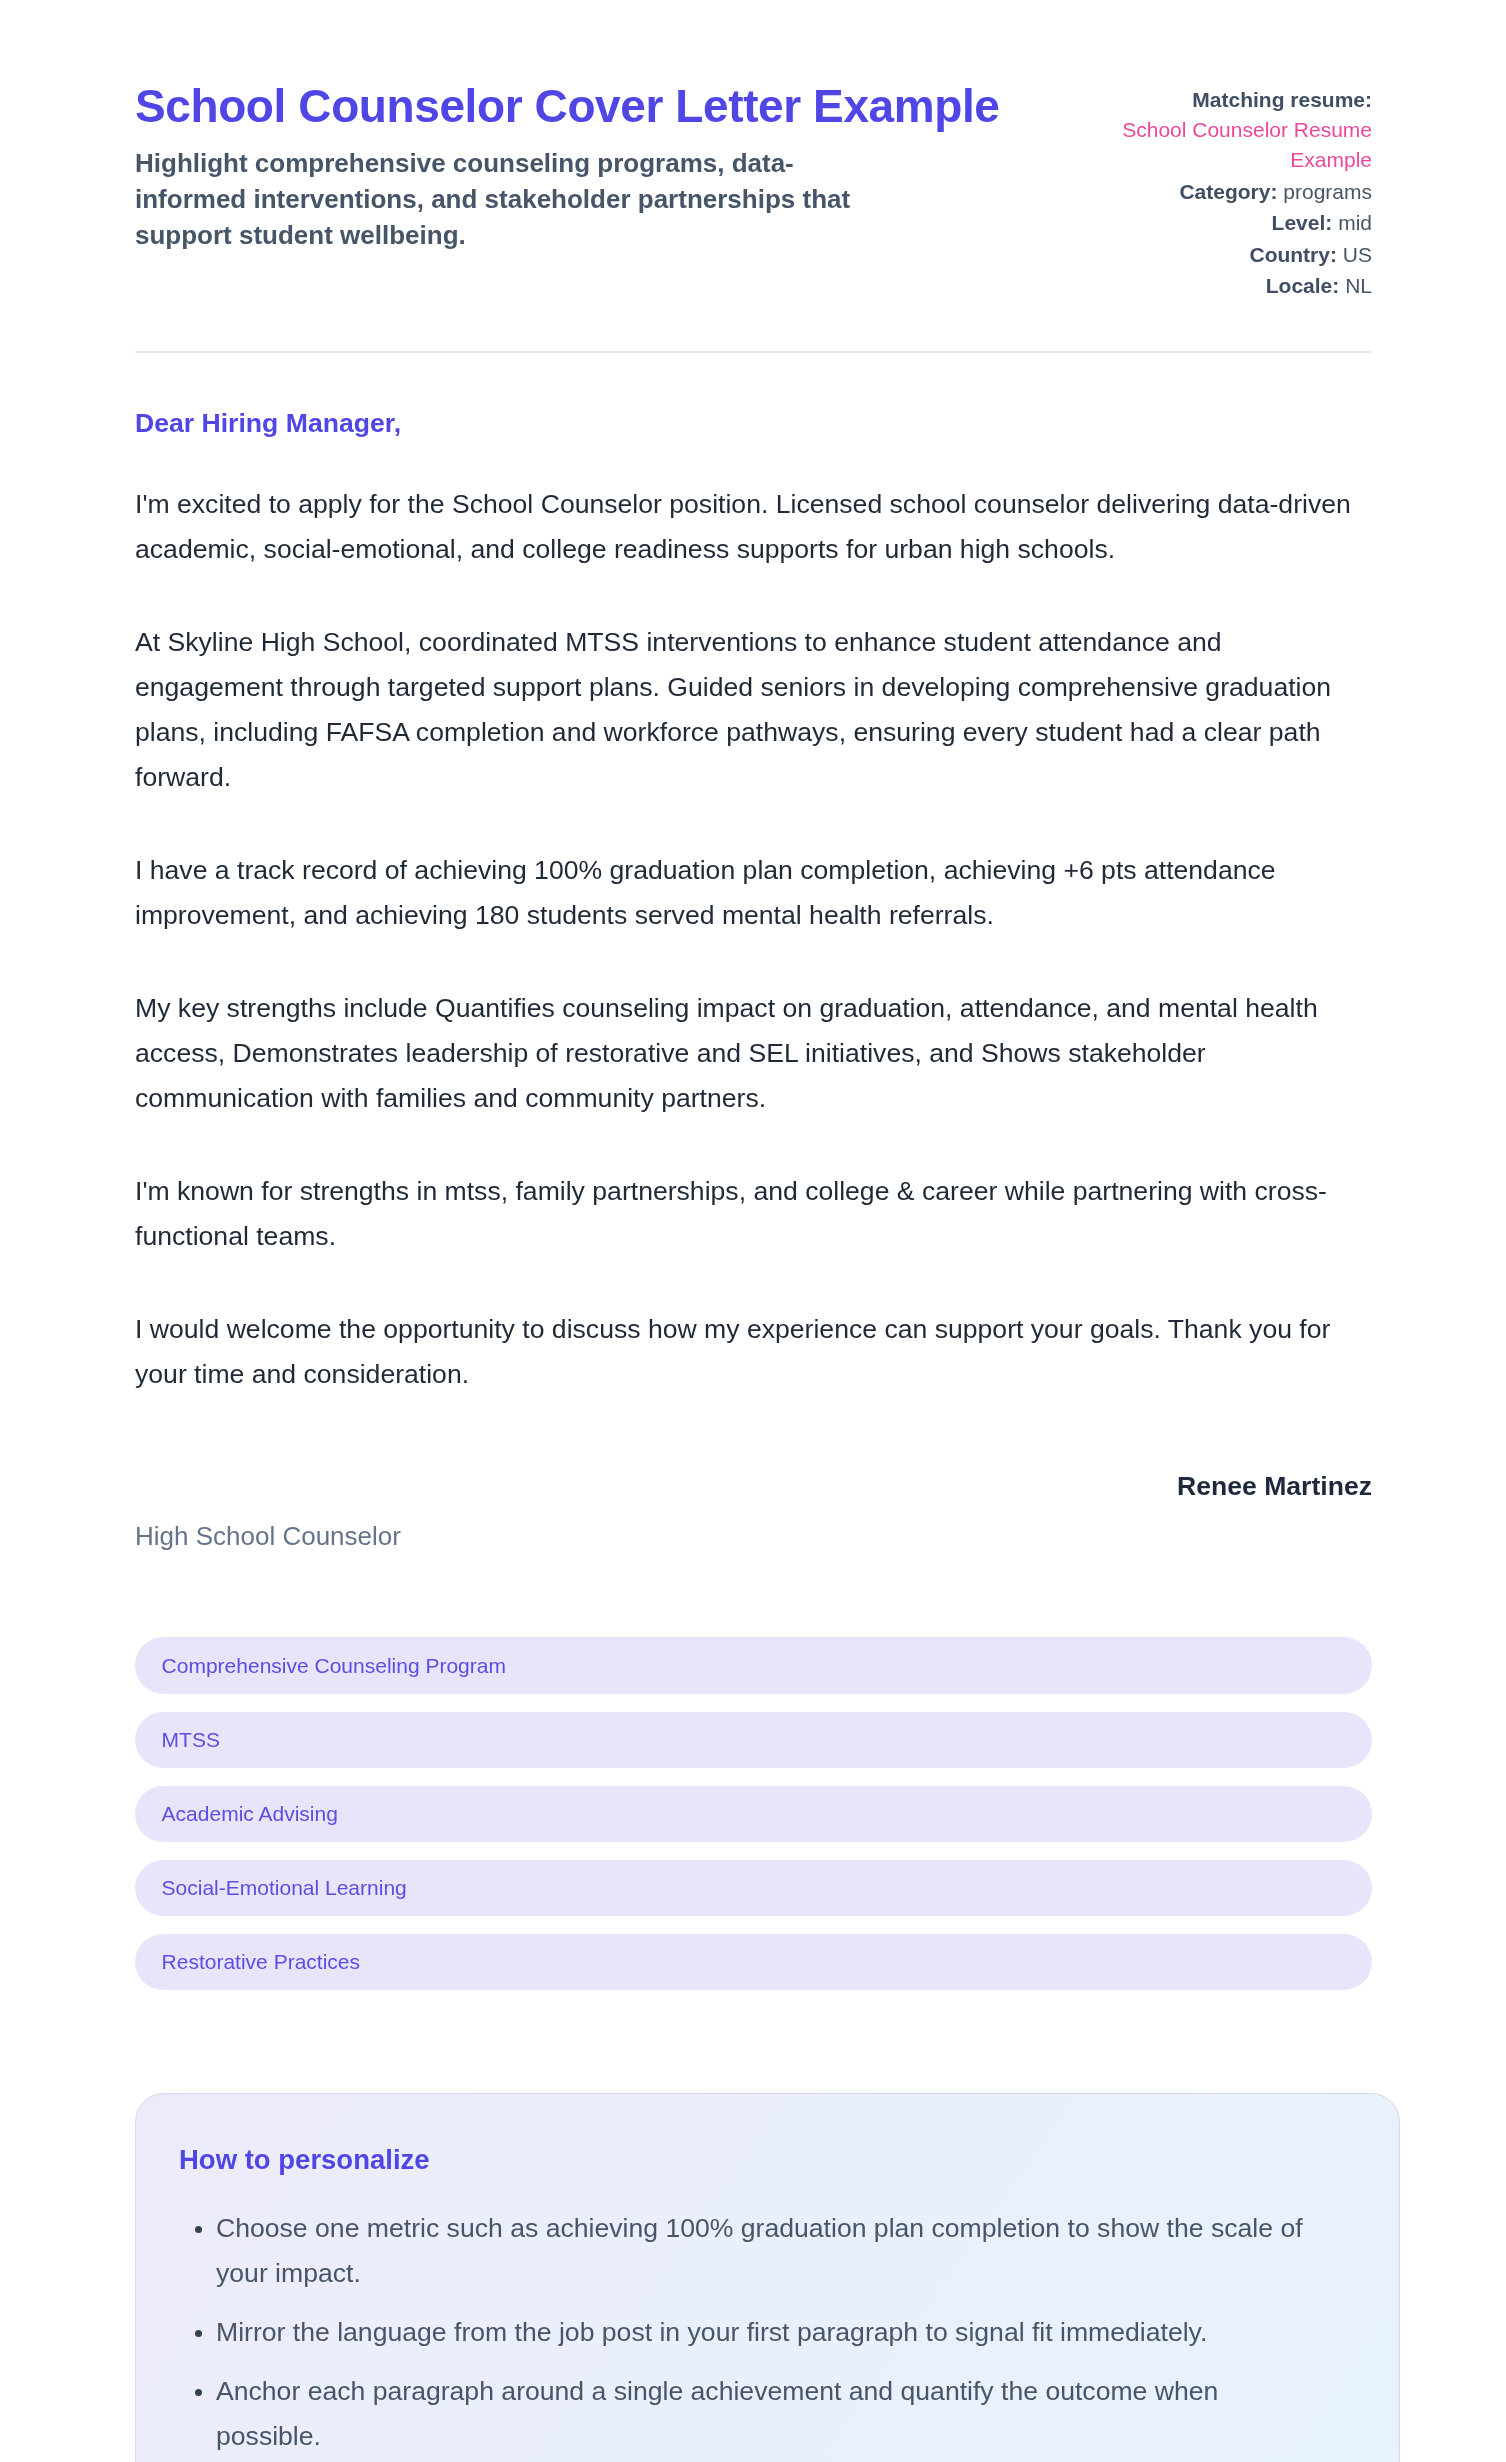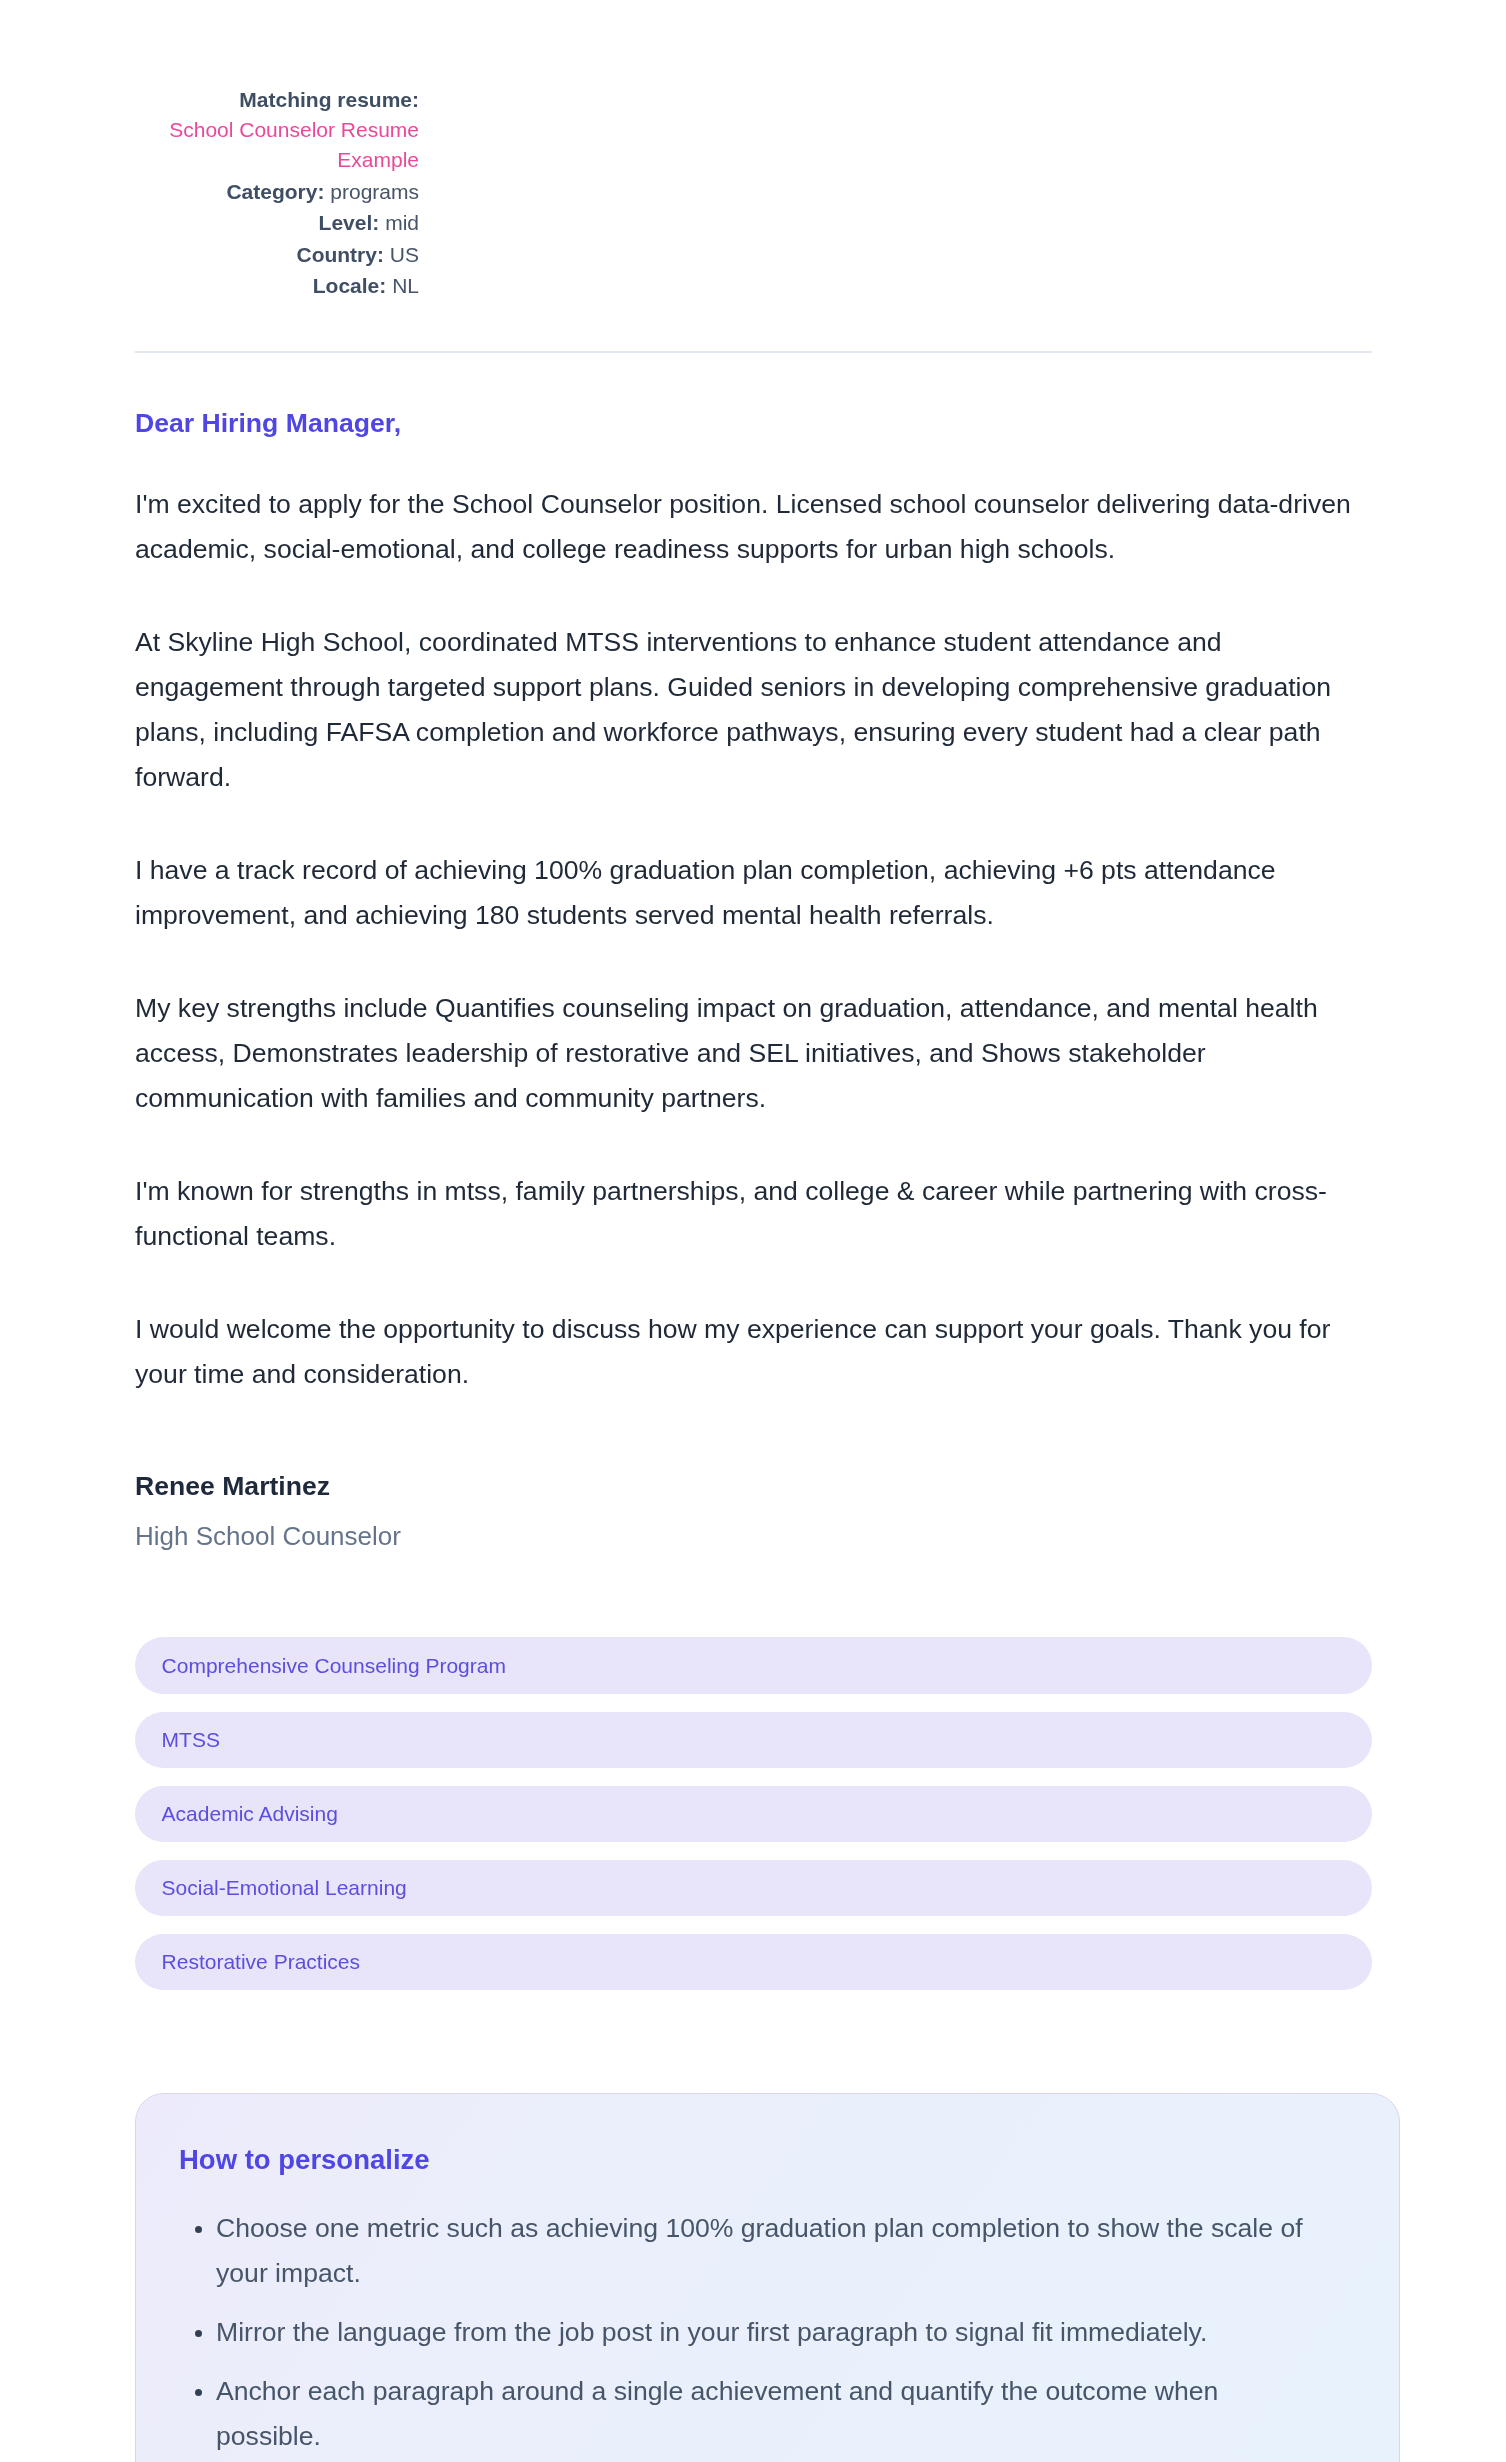--- a/index.html
+++ b/index.html
@@ -73,20 +73,21 @@
     color: #1f2937;
     margin-bottom: 48px;
     max-width: 1237px;
   }
   .signature { margin-top: 74px; }
   .signature-name {
     font-size: 26.6px;
     font-weight: bold;
     color: #1e293b;
     margin-bottom: 19.5px;
+    text-align: right;
   }
   .signature-role {
     font-size: 26px;
     color: #64748b;
   }
 
   
   .tags {
     margin-top: 85px;
     display: flex;
@@ -136,20 +137,24 @@
   }
   .personalize-list li::marker { color: #334155; font-size: 23px; }
   .personalize-list li:last-child { margin-bottom: 0; }
 </style>
 </head>
 <body>
 
 <div class="page">
 
   <header class="header">
+    <div class="header-left">
+      <h1 class="page-title">School Counselor Cover Letter Example</h1>
+      <p class="page-subtitle">Highlight comprehensive counseling programs, data-informed interventions, and stakeholder partnerships that support student wellbeing.</p>
+    </div>
     <div class="header-meta">
       <div class="meta-row">
         <span class="meta-label" style="display:block;">Matching resume:</span>
         <a class="meta-link" href="#">School Counselor Resume Example</a>
       </div>
       <div class="meta-row">
         <span class="meta-label">Category:</span>
         <span>programs</span>
       </div>
       <div class="meta-row">

